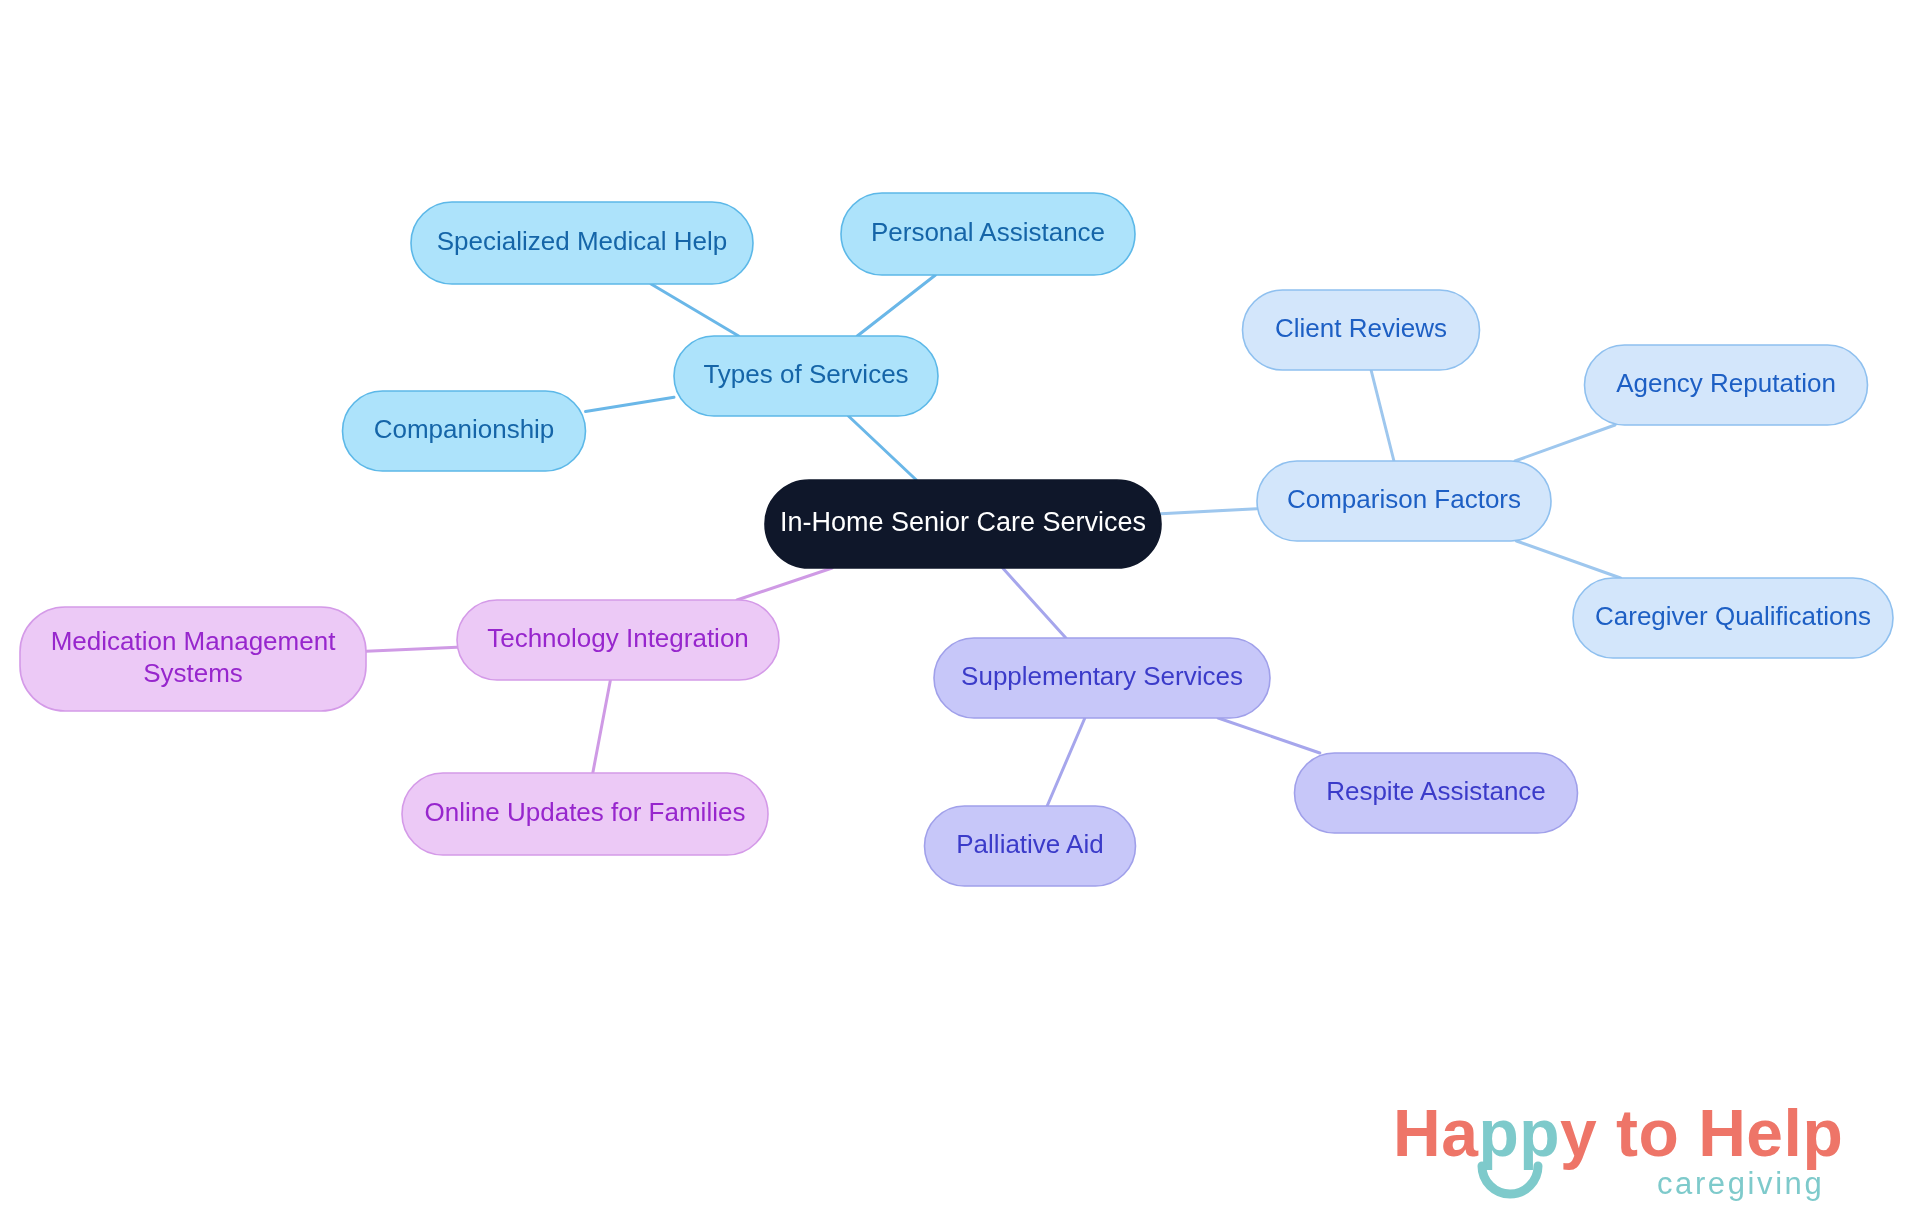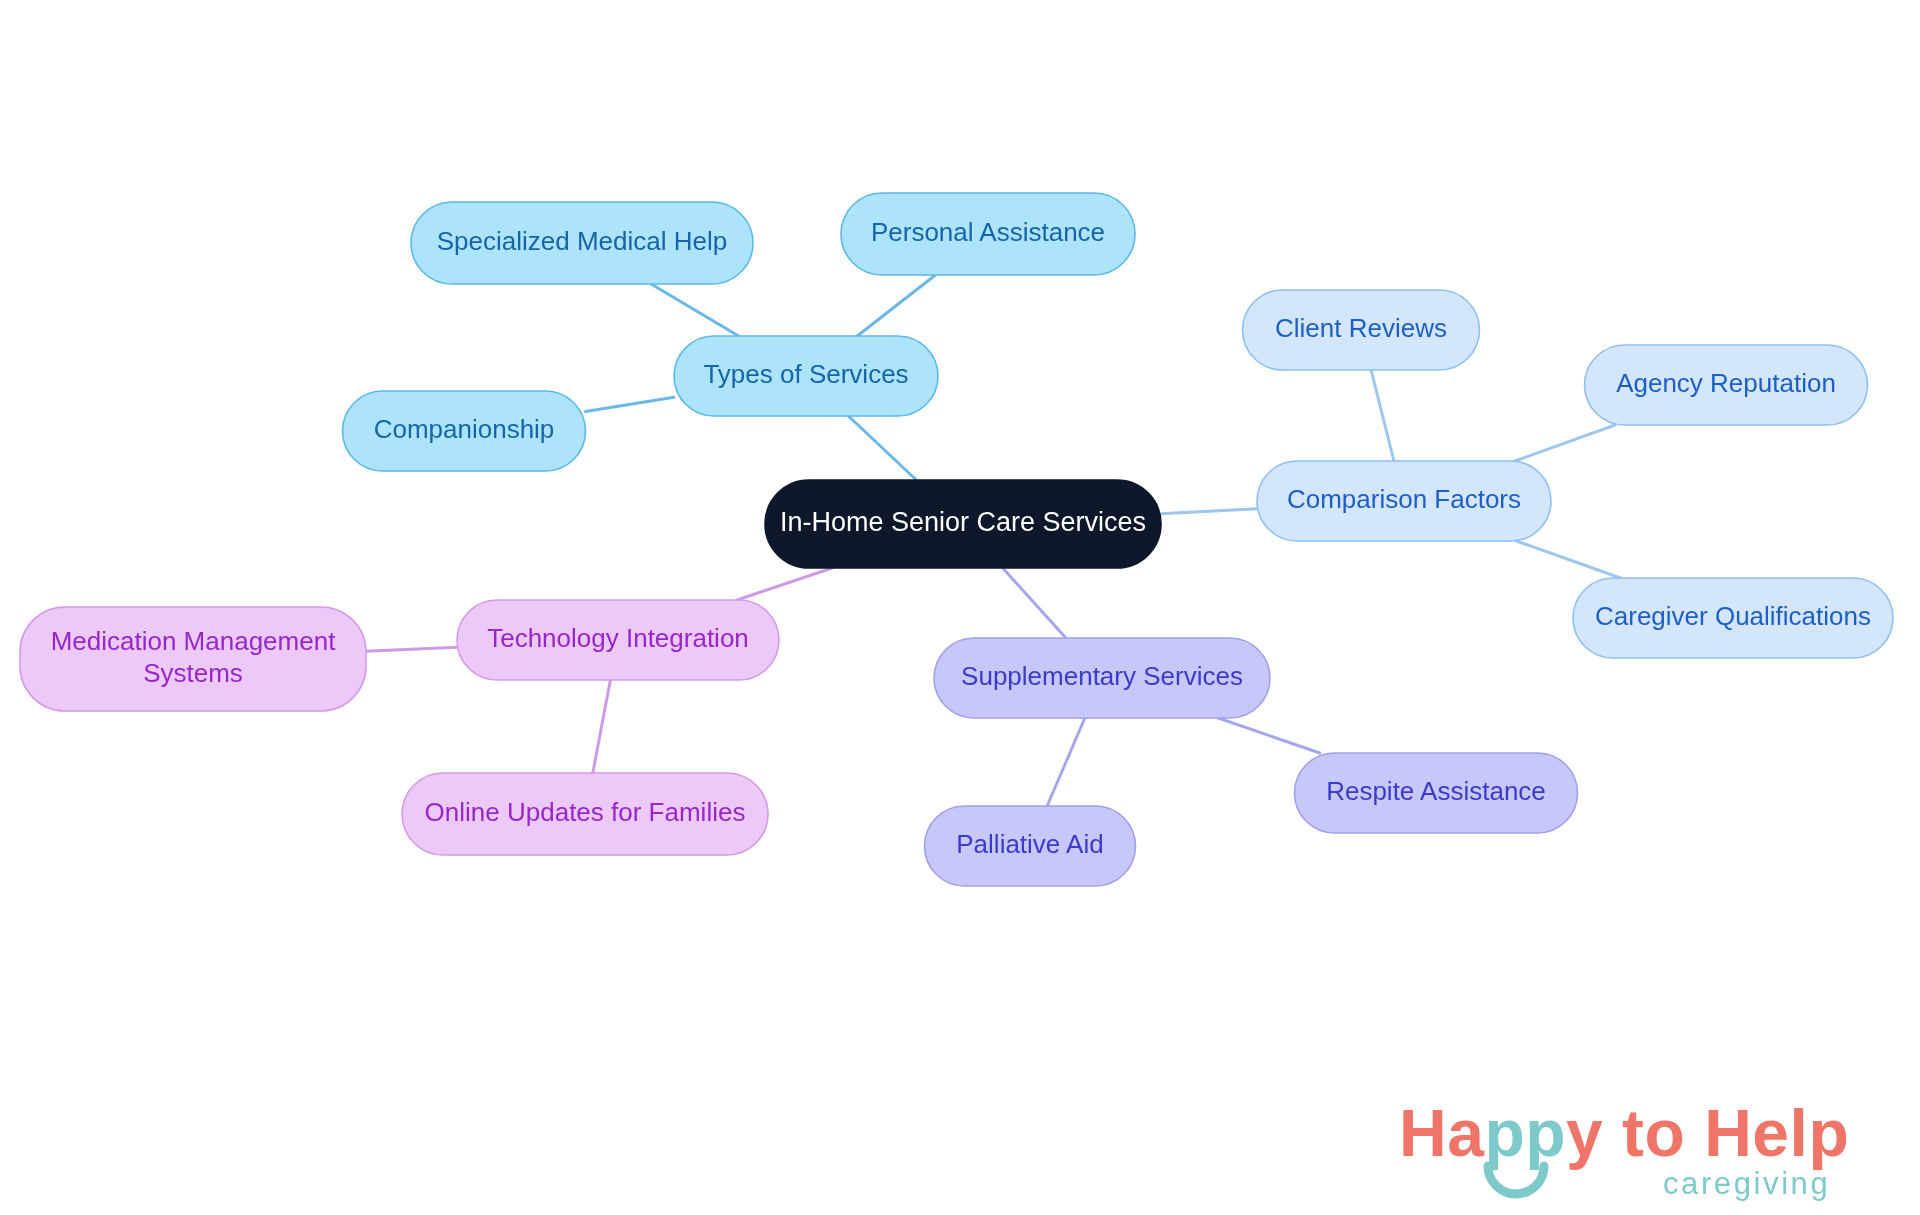--- a/index.html
+++ b/index.html
@@ -37,21 +37,20 @@
   .leaf-label {
     font-size: 26px;
   }
   .logo-wrap {
     position: absolute;
     left: 1393px;
     top: 1094px;
     width: 510px;
     height: 110px;
     pointer-events: none;
-    margin-left: 6px;
   }
   .logo-svg { display: block; }
 </style>
 </head>
 <body>
 
 <svg id="mindmap-canvas" viewBox="0 0 1920 1215">
   <g id="edges-layer">
       <line x1="916.3243243243244" y1="480" x2="848.4324324324324" y2="416" stroke="#6ab7e8" stroke-width="3" stroke-linecap="round"></line>
       <line x1="738.6315789473684" y1="336" x2="651.0526315789474" y2="284" stroke="#6ab7e8" stroke-width="3" stroke-linecap="round"></line>

